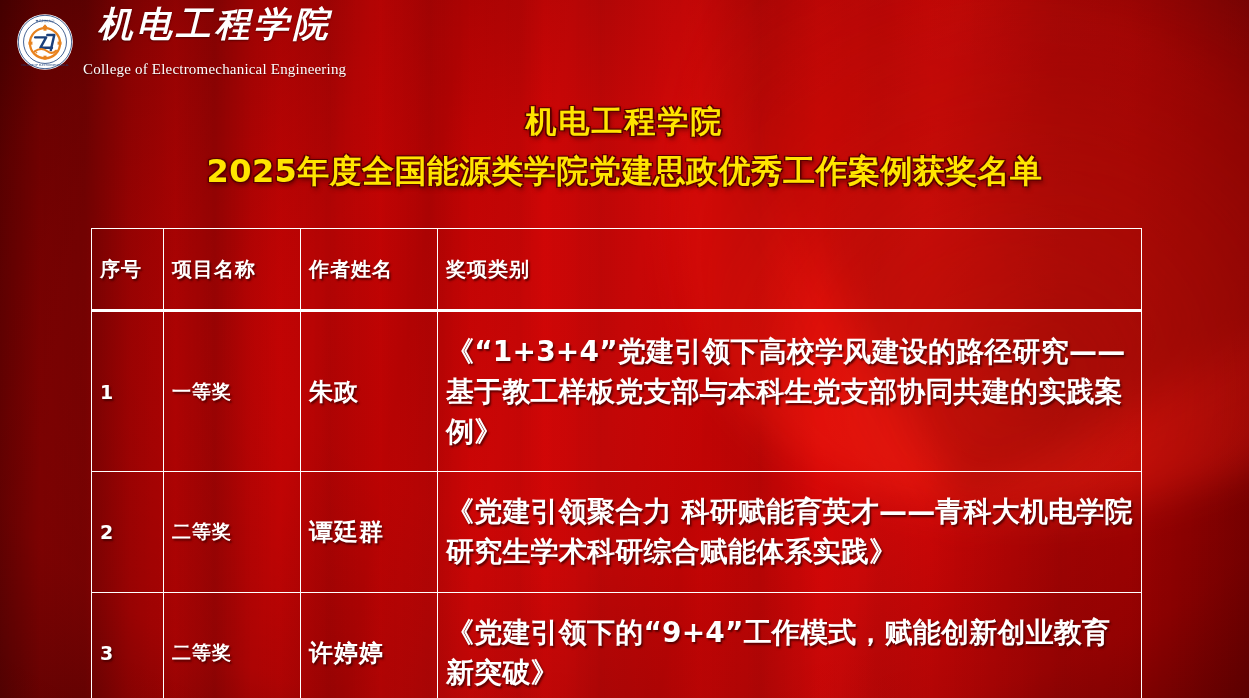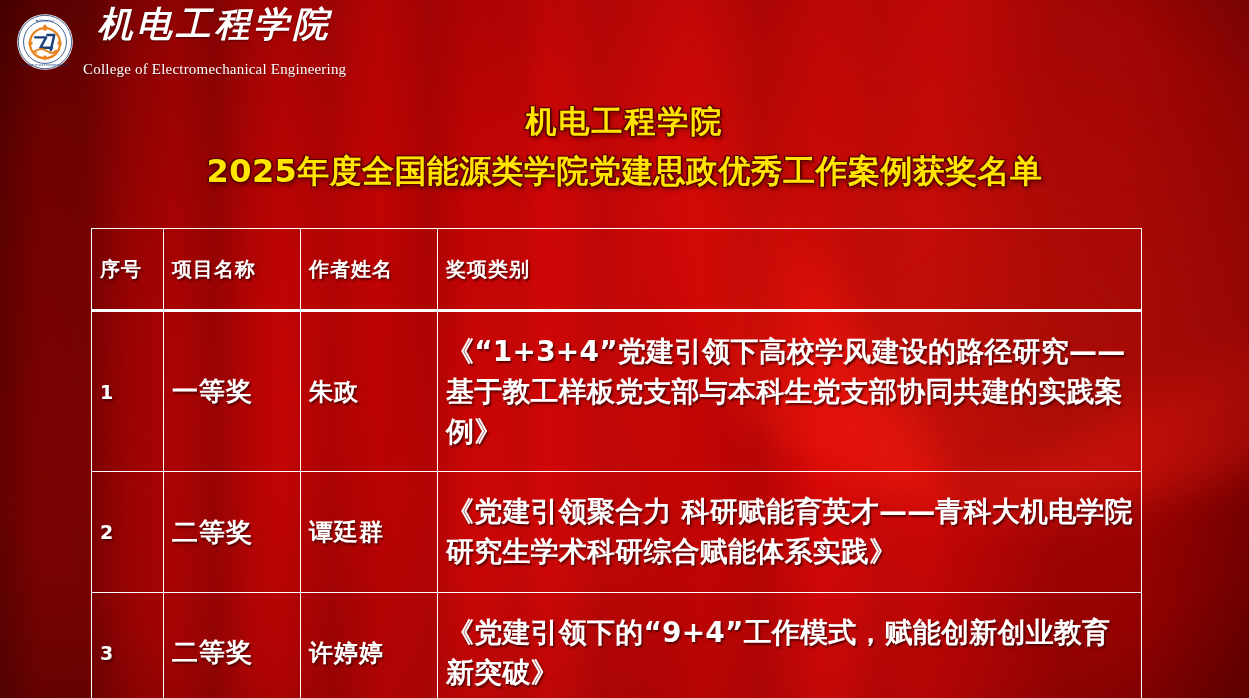--- a/index.html
+++ b/index.html
@@ -166,21 +166,21 @@
   }
   #award-table thead th { height: 82px; font-size: 20px; letter-spacing: 1px; }
   #award-table thead th { border-bottom: 3.5px solid #ffffff; }
   .col-no    { width: 72px; }
   .col-award { width: 137px; }
   .col-name  { width: 137px; }
   .col-proj  { width: 704px; }
 
   #award-table tbody tr { height: 103px; }
   .cell-no    { font-size: 19px; }
-  .cell-award { font-size: 26px; letter-spacing: 1px; }
+  .cell-award { font-size: 19px; letter-spacing: 1px; }
   .cell-name  { font-size: 24px; letter-spacing: 1px; }
   .cell-proj  { font-size: 28px; line-height: 1.42; padding: 6px 16px; letter-spacing: 0.2px; }
 </style>
 </head>
 <body>
 
 <div id="bg-base"></div>
 <div id="bg-streaks"></div>
 <div id="bg-swoosh"></div>
 <div id="bg-swoosh2"></div>

